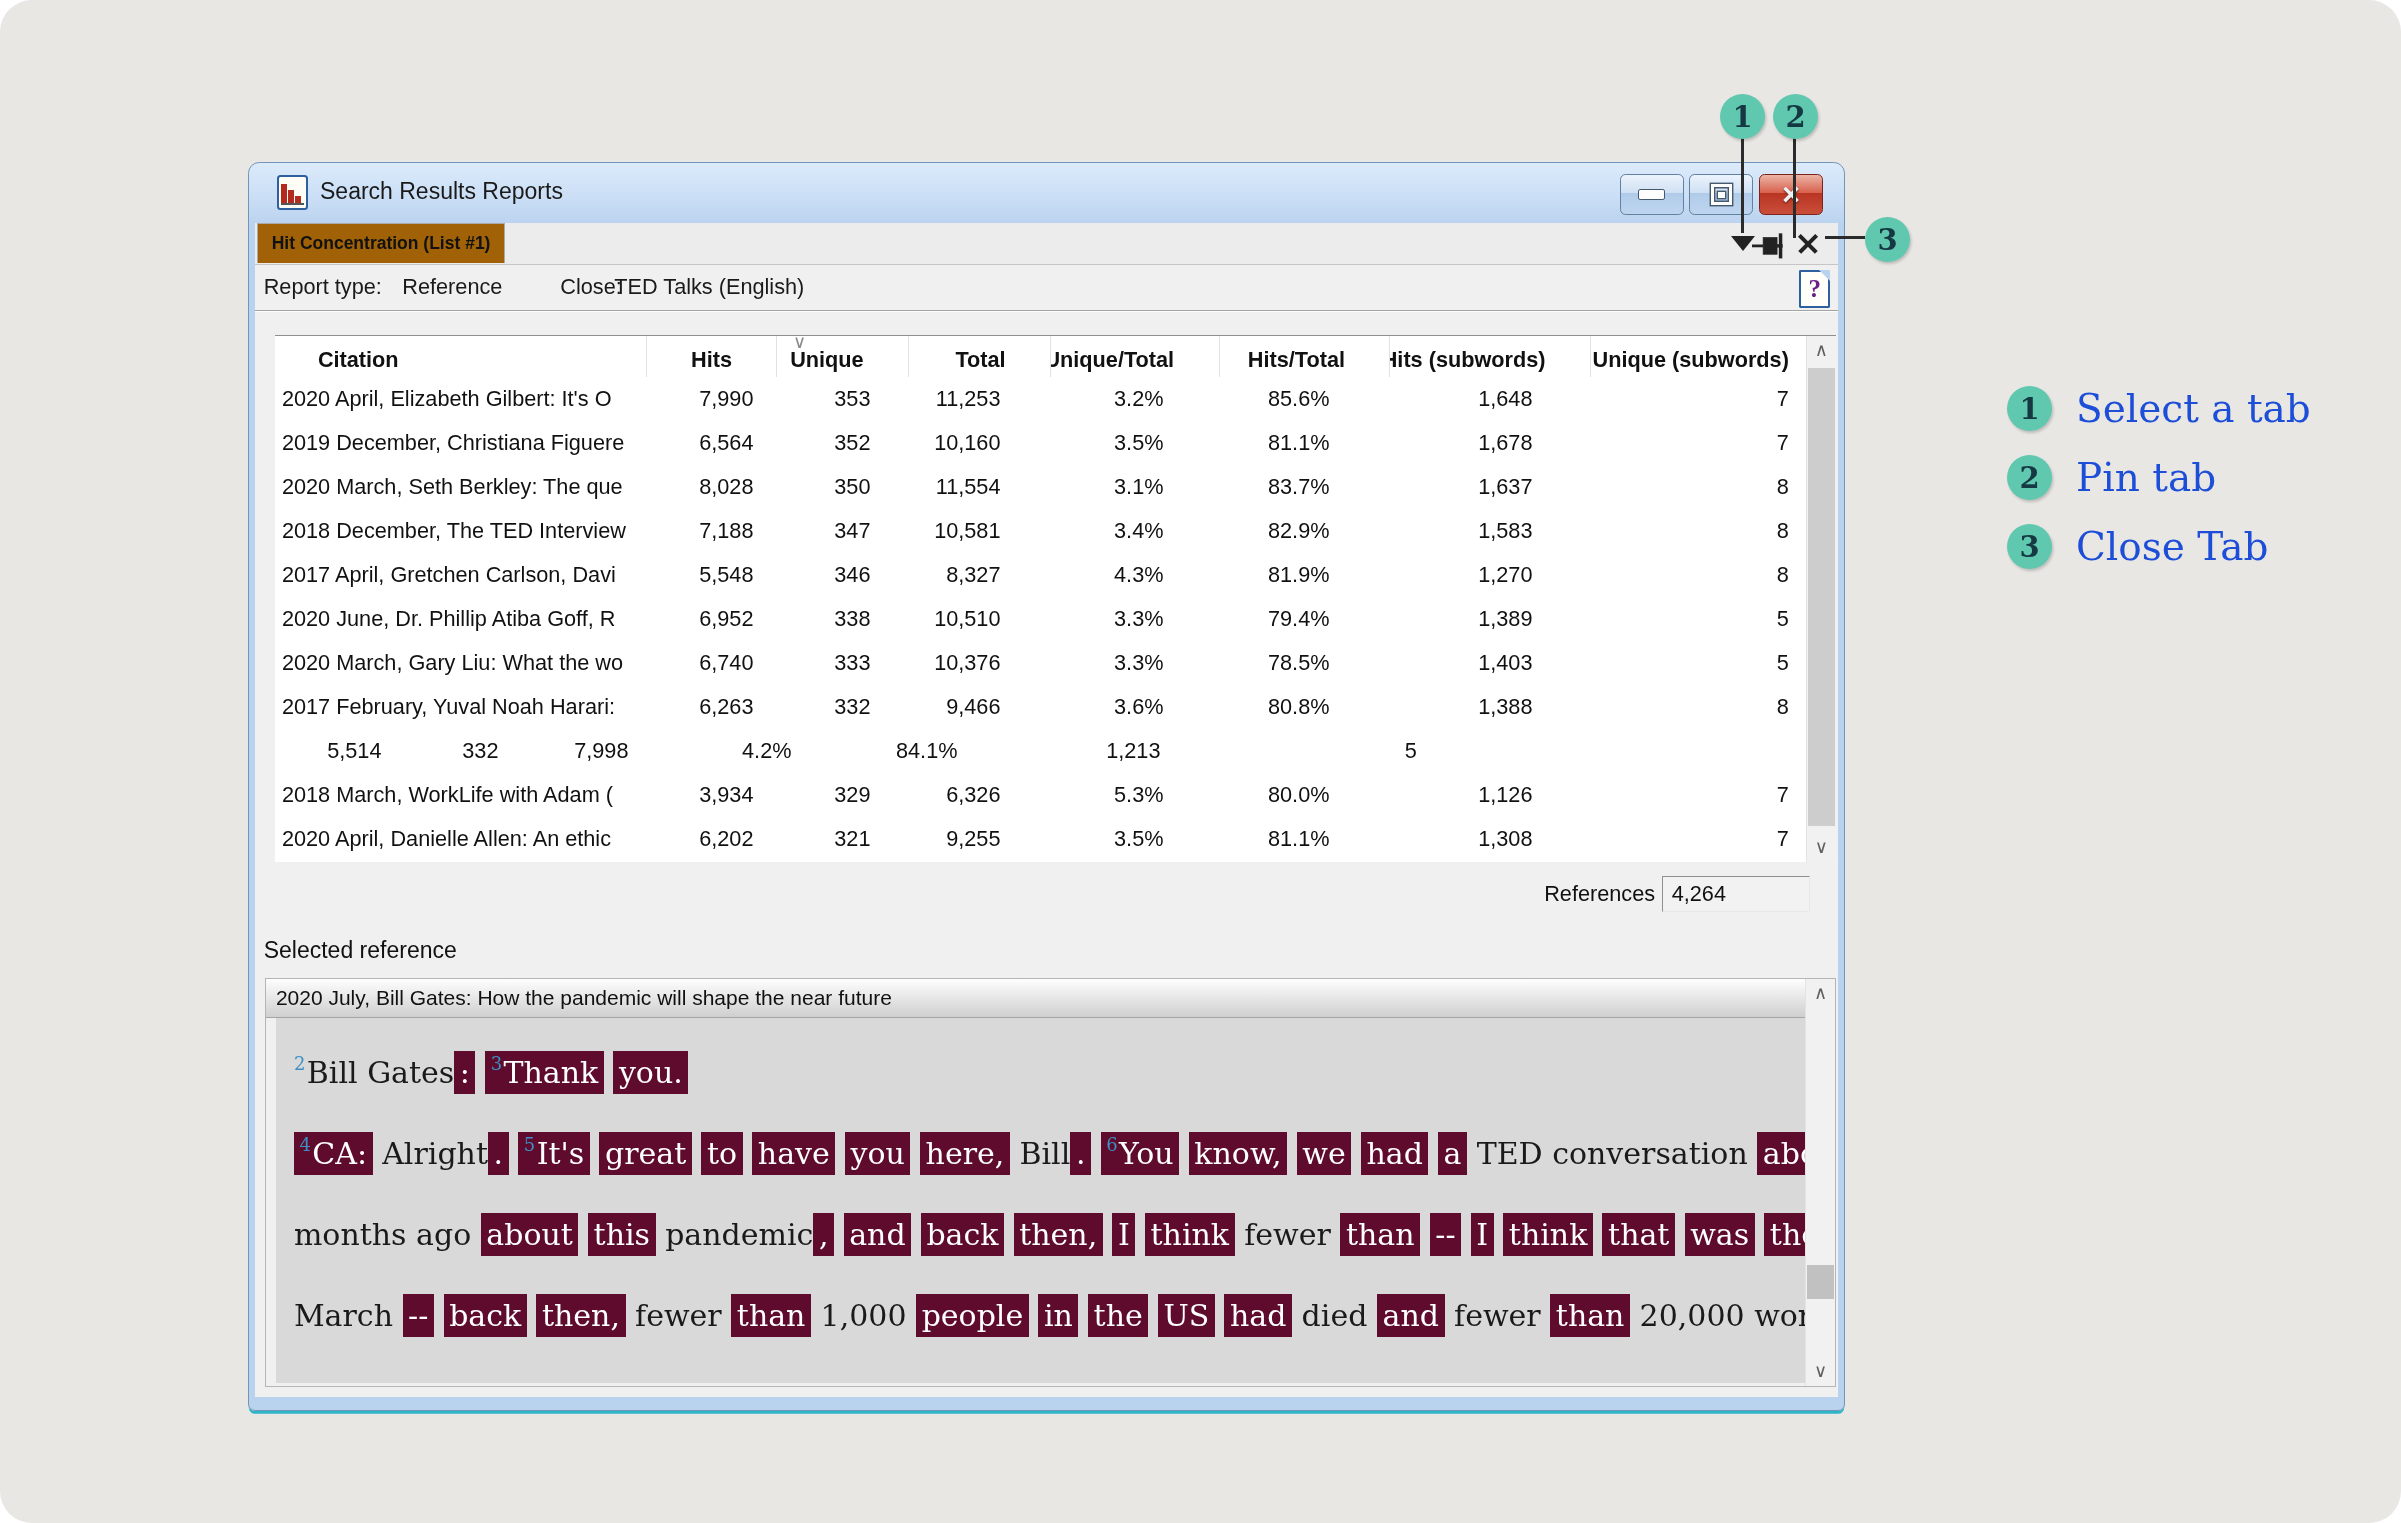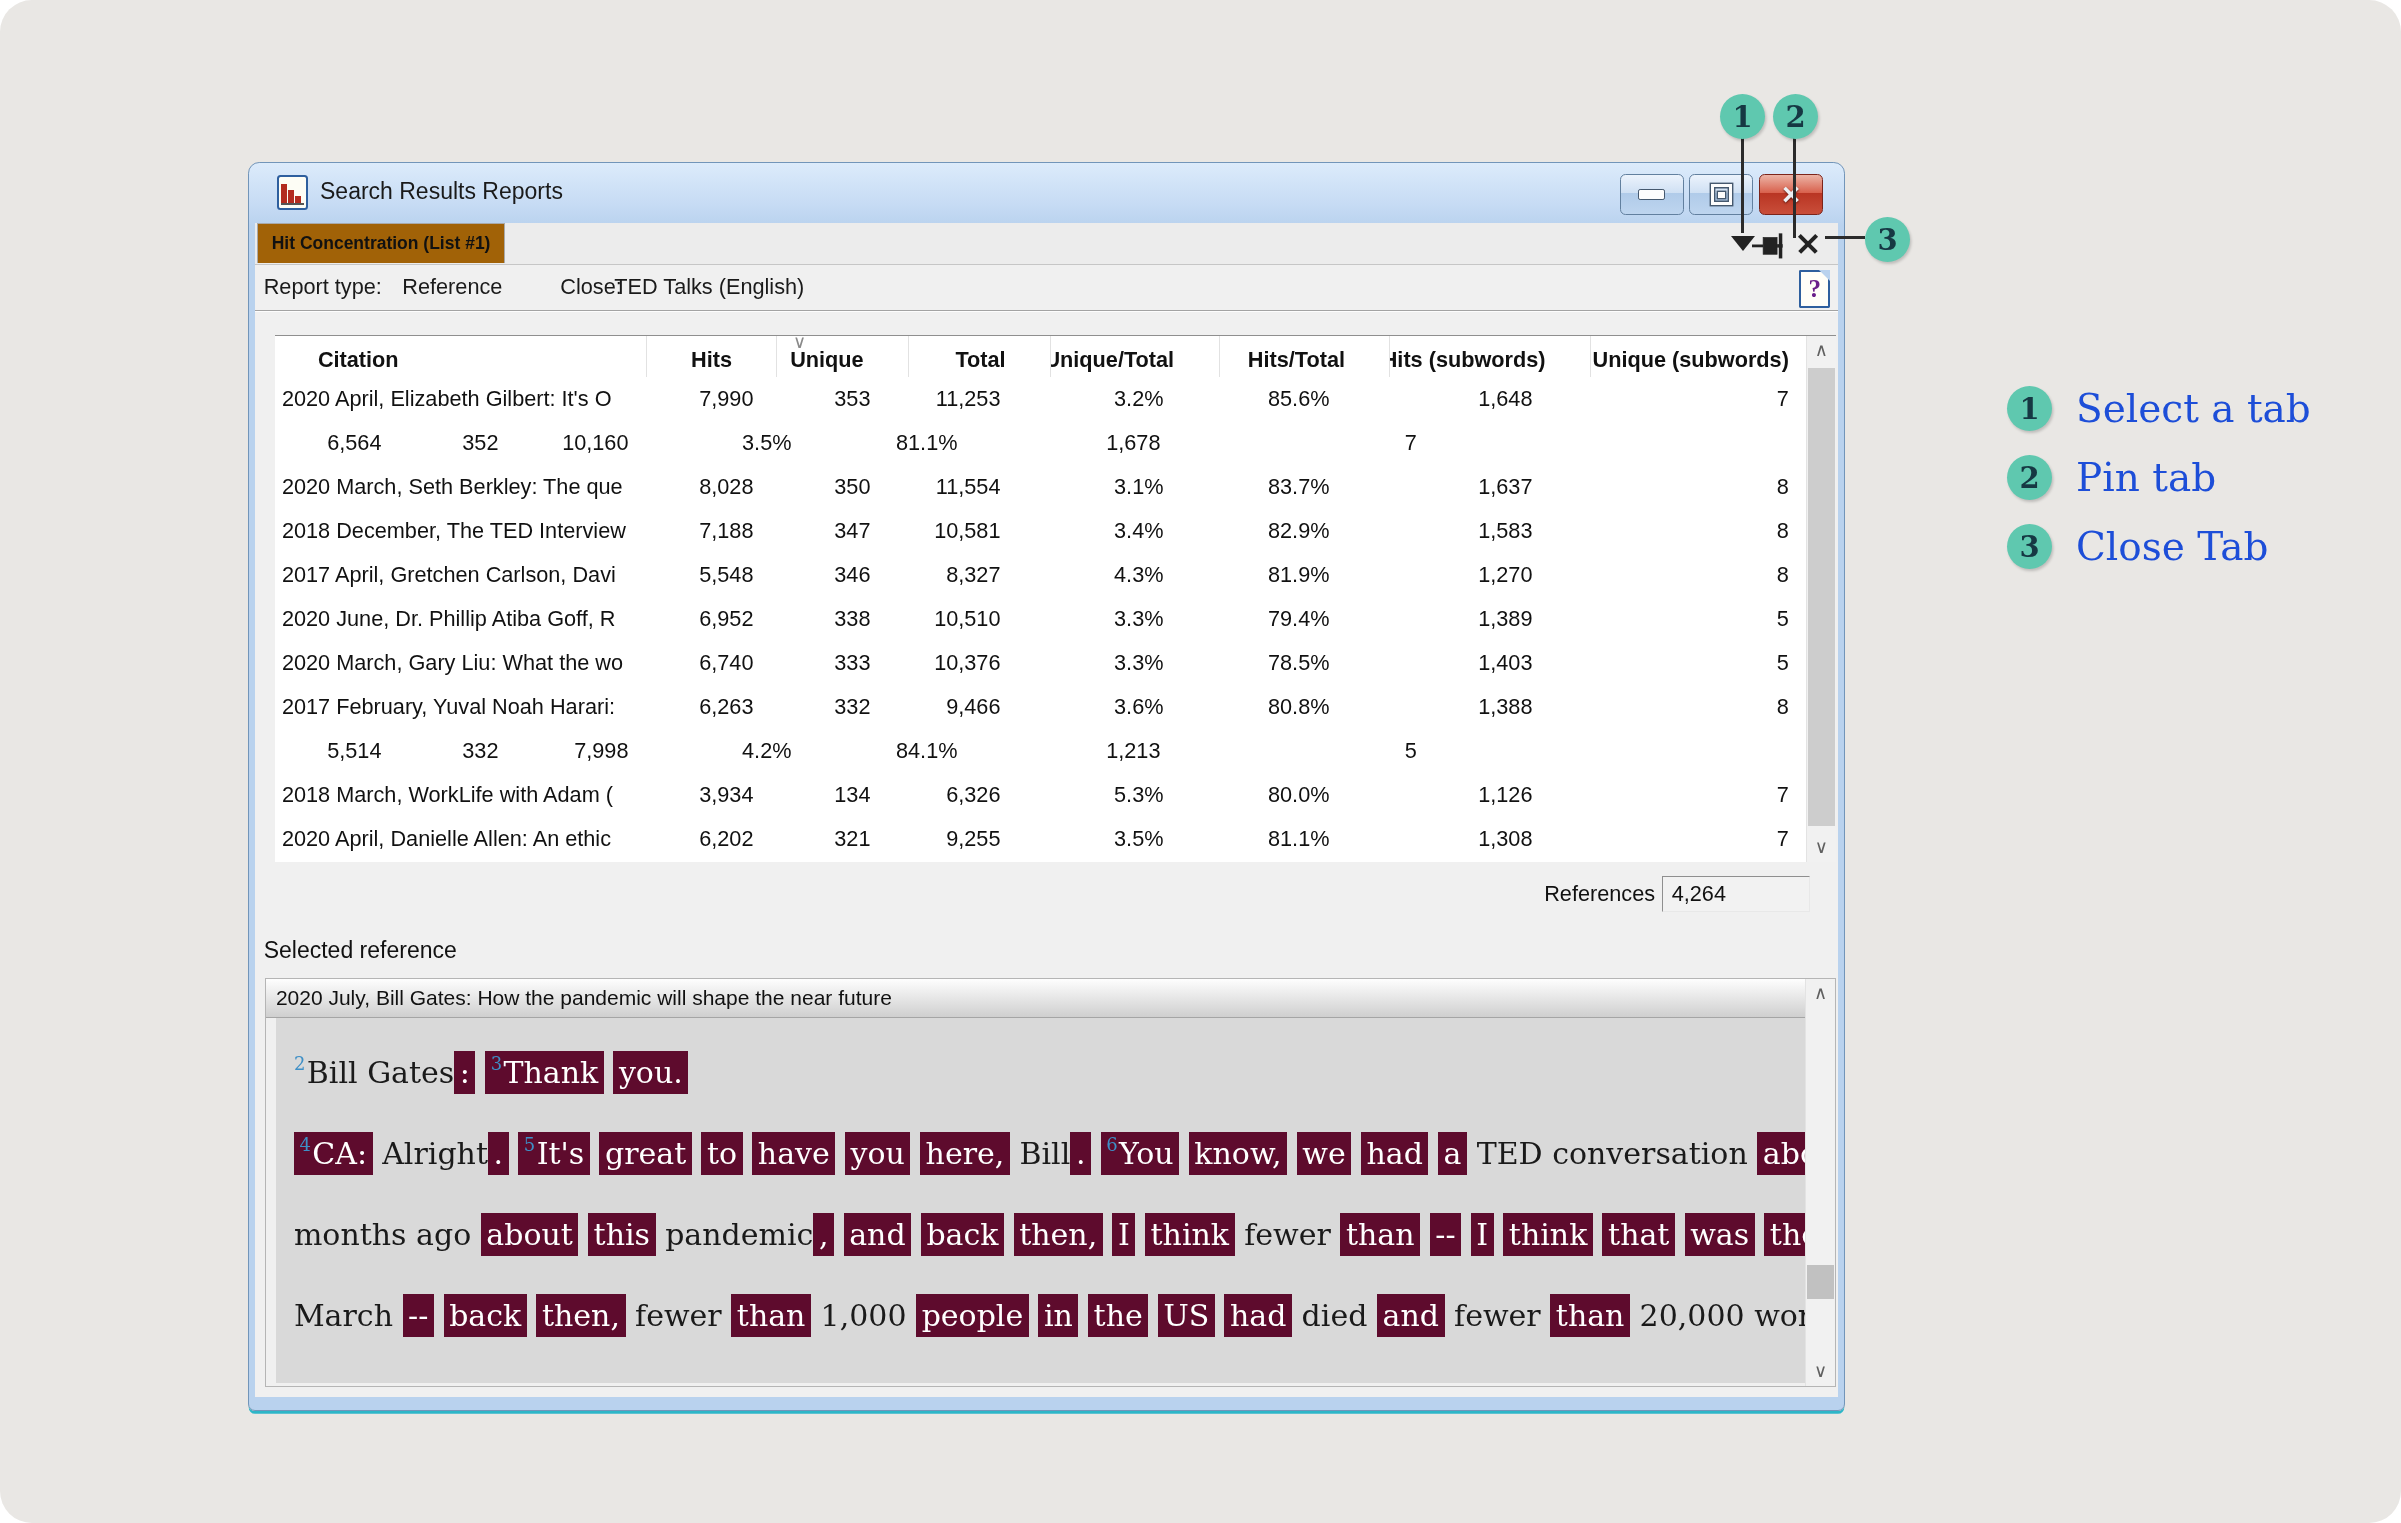--- a/index.html
+++ b/index.html
@@ -185,20 +185,21 @@
                 <div class="td c0">2020 April, Elizabeth Gilbert: It's O</div>
                 <div class="td c1 num">7,990</div>
                 <div class="td c2 num">353</div>
                 <div class="td c3 num">11,253</div>
                 <div class="td c4 num">3.2%</div>
                 <div class="td c5 num">85.6%</div>
                 <div class="td c6 num">1,648</div>
                 <div class="td c7 num">7</div>
               </div>
               <div class="tr">
+                <div class="td c0">2019 December, Christiana Figuere</div>
                 <div class="td c1 num">6,564</div>
                 <div class="td c2 num">352</div>
                 <div class="td c3 num">10,160</div>
                 <div class="td c4 num">3.5%</div>
                 <div class="td c5 num">81.1%</div>
                 <div class="td c6 num">1,678</div>
                 <div class="td c7 num">7</div>
               </div>
               <div class="tr">
                 <div class="td c0">2020 March, Seth Berkley: The que</div>
@@ -265,21 +266,21 @@
                 <div class="td c2 num">332</div>
                 <div class="td c3 num">7,998</div>
                 <div class="td c4 num">4.2%</div>
                 <div class="td c5 num">84.1%</div>
                 <div class="td c6 num">1,213</div>
                 <div class="td c7 num">5</div>
               </div>
               <div class="tr">
                 <div class="td c0">2018 March, WorkLife with Adam (</div>
                 <div class="td c1 num">3,934</div>
-                <div class="td c2 num">134</div>
+                <div class="td c2 num">329</div>
                 <div class="td c3 num">6,326</div>
                 <div class="td c4 num">5.3%</div>
                 <div class="td c5 num">80.0%</div>
                 <div class="td c6 num">1,126</div>
                 <div class="td c7 num">7</div>
               </div>
               <div class="tr">
                 <div class="td c0">2020 April, Danielle Allen: An ethic</div>
                 <div class="td c1 num">6,202</div>
                 <div class="td c2 num">321</div>

